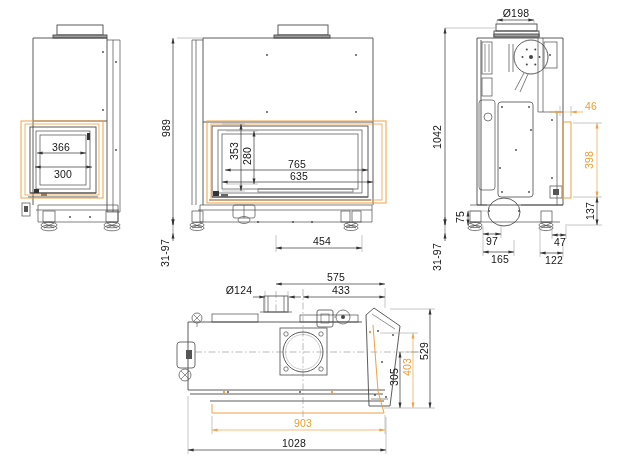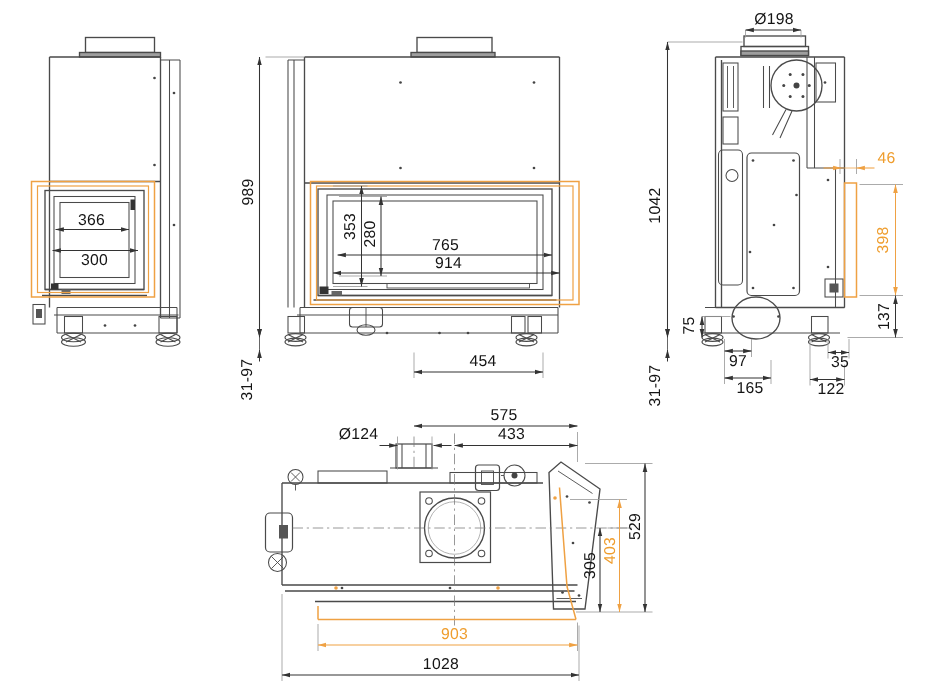--- a/index.html
+++ b/index.html
@@ -271,33 +271,33 @@
   </g>
 </svg>
 
   <span class="dim" style="left:61px;top:147px">366</span>
   <span class="dim" style="left:63px;top:174px">300</span>
 
   <span class="dim rot" style="left:166px;top:128px">989</span>
   <span class="dim rot" style="left:234px;top:151px">353</span>
   <span class="dim rot" style="left:247px;top:156px">280</span>
   <span class="dim" style="left:297px;top:164px">765</span>
-  <span class="dim" style="left:299px;top:176px">914</span>
+  <span class="dim" style="left:299px;top:176px">635</span>
   <span class="dim" style="left:322px;top:241px">454</span>
   <span class="dim rot" style="left:165px;top:253px">31-97</span>
 
   <span class="dim" style="left:516px;top:13px">Ø198</span>
   <span class="dim rot" style="left:437px;top:137px">1042</span>
   <span class="dim org" style="left:591px;top:106px">46</span>
   <span class="dim rot org" style="left:589px;top:160px">398</span>
   <span class="dim rot" style="left:590px;top:211px">137</span>
   <span class="dim rot" style="left:460px;top:217px">75</span>
   <span class="dim" style="left:492px;top:241px">97</span>
   <span class="dim" style="left:500px;top:259px">165</span>
-  <span class="dim" style="left:560px;top:242px">35</span>
+  <span class="dim" style="left:560px;top:242px">47</span>
   <span class="dim" style="left:554px;top:260px">122</span>
   <span class="dim rot" style="left:437px;top:257px">31-97</span>
 
   <span class="dim" style="left:336px;top:277px">575</span>
   <span class="dim" style="left:341px;top:290px">433</span>
   <span class="dim" style="left:239px;top:290px">Ø124</span>
   <span class="dim rot" style="left:394px;top:377px">305</span>
   <span class="dim rot org" style="left:407px;top:367px">403</span>
   <span class="dim rot" style="left:424px;top:351px">529</span>
   <span class="dim org" style="left:303px;top:423px">903</span>

